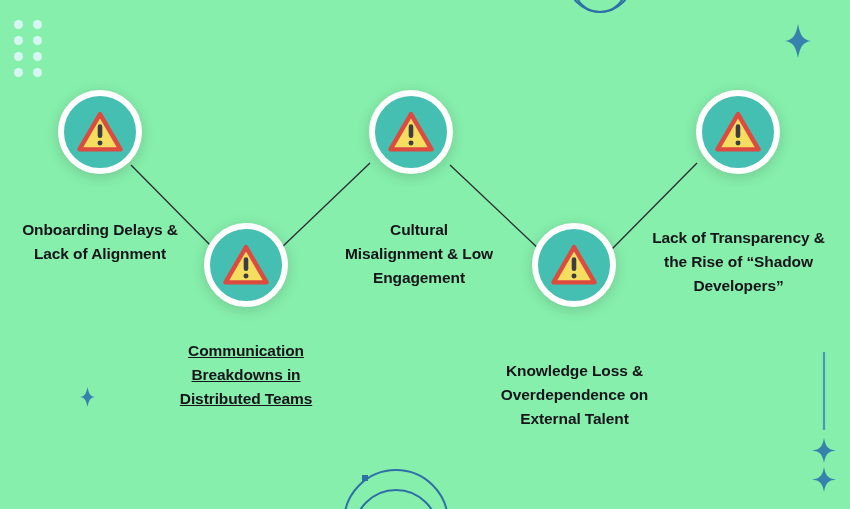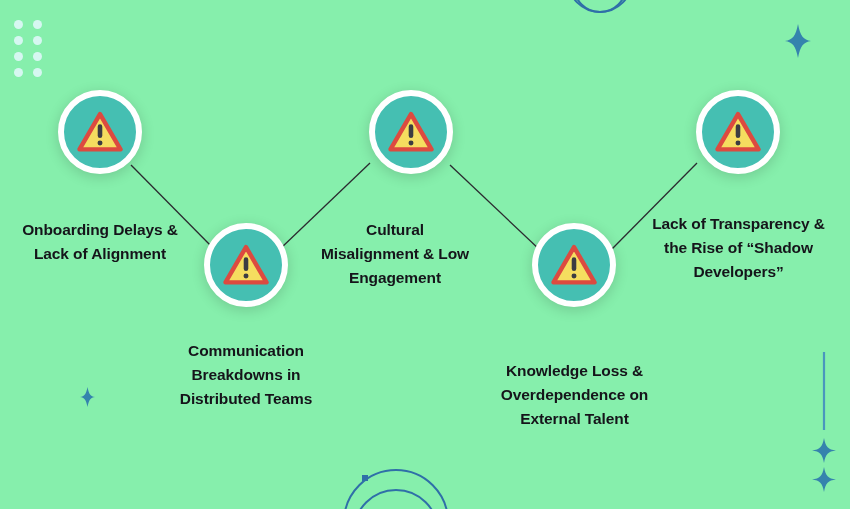--- a/index.html
+++ b/index.html
@@ -93,30 +93,30 @@
     line-height: 1.55;
     color: #15141a;
     letter-spacing: -0.1px;
   }
 
   
   #node-1 .bubble { left: 58px;  top: 90px;  }
   #node-1 .node-label { left: 20px;  top: 218px; width: 160px; }
 
   #node-2 .bubble { left: 204px; top: 223px; }
-  #node-2 .node-label { left: 161px; top: 339px; width: 170px; }
+  #node-2 .node-label { left: 161px; top: 339px; width: 170px; text-decoration: underline; }
 
   #node-3 .bubble { left: 369px; top: 90px;  }
-  #node-3 .node-label { left: 320px; top: 218px; width: 150px; }
+  #node-3 .node-label { left: 344px; top: 218px; width: 150px; }
 
   #node-4 .bubble { left: 532px; top: 223px; }
   #node-4 .node-label { left: 489px; top: 359px; width: 171px; }
 
   #node-5 .bubble { left: 696px; top: 90px;  }
-  #node-5 .node-label { left: 651px; top: 212px; width: 175px; }
+  #node-5 .node-label { left: 651px; top: 226px; width: 175px; }
 </style>
 </head>
 <body>
 
 <div id="stage">
 
   <svg class="deco-svg" viewBox="0 0 850 509">
 
     <g>
       <circle cx="600" cy="-14" r="26" fill="none" stroke="#2f6fa8" stroke-width="2"></circle>

